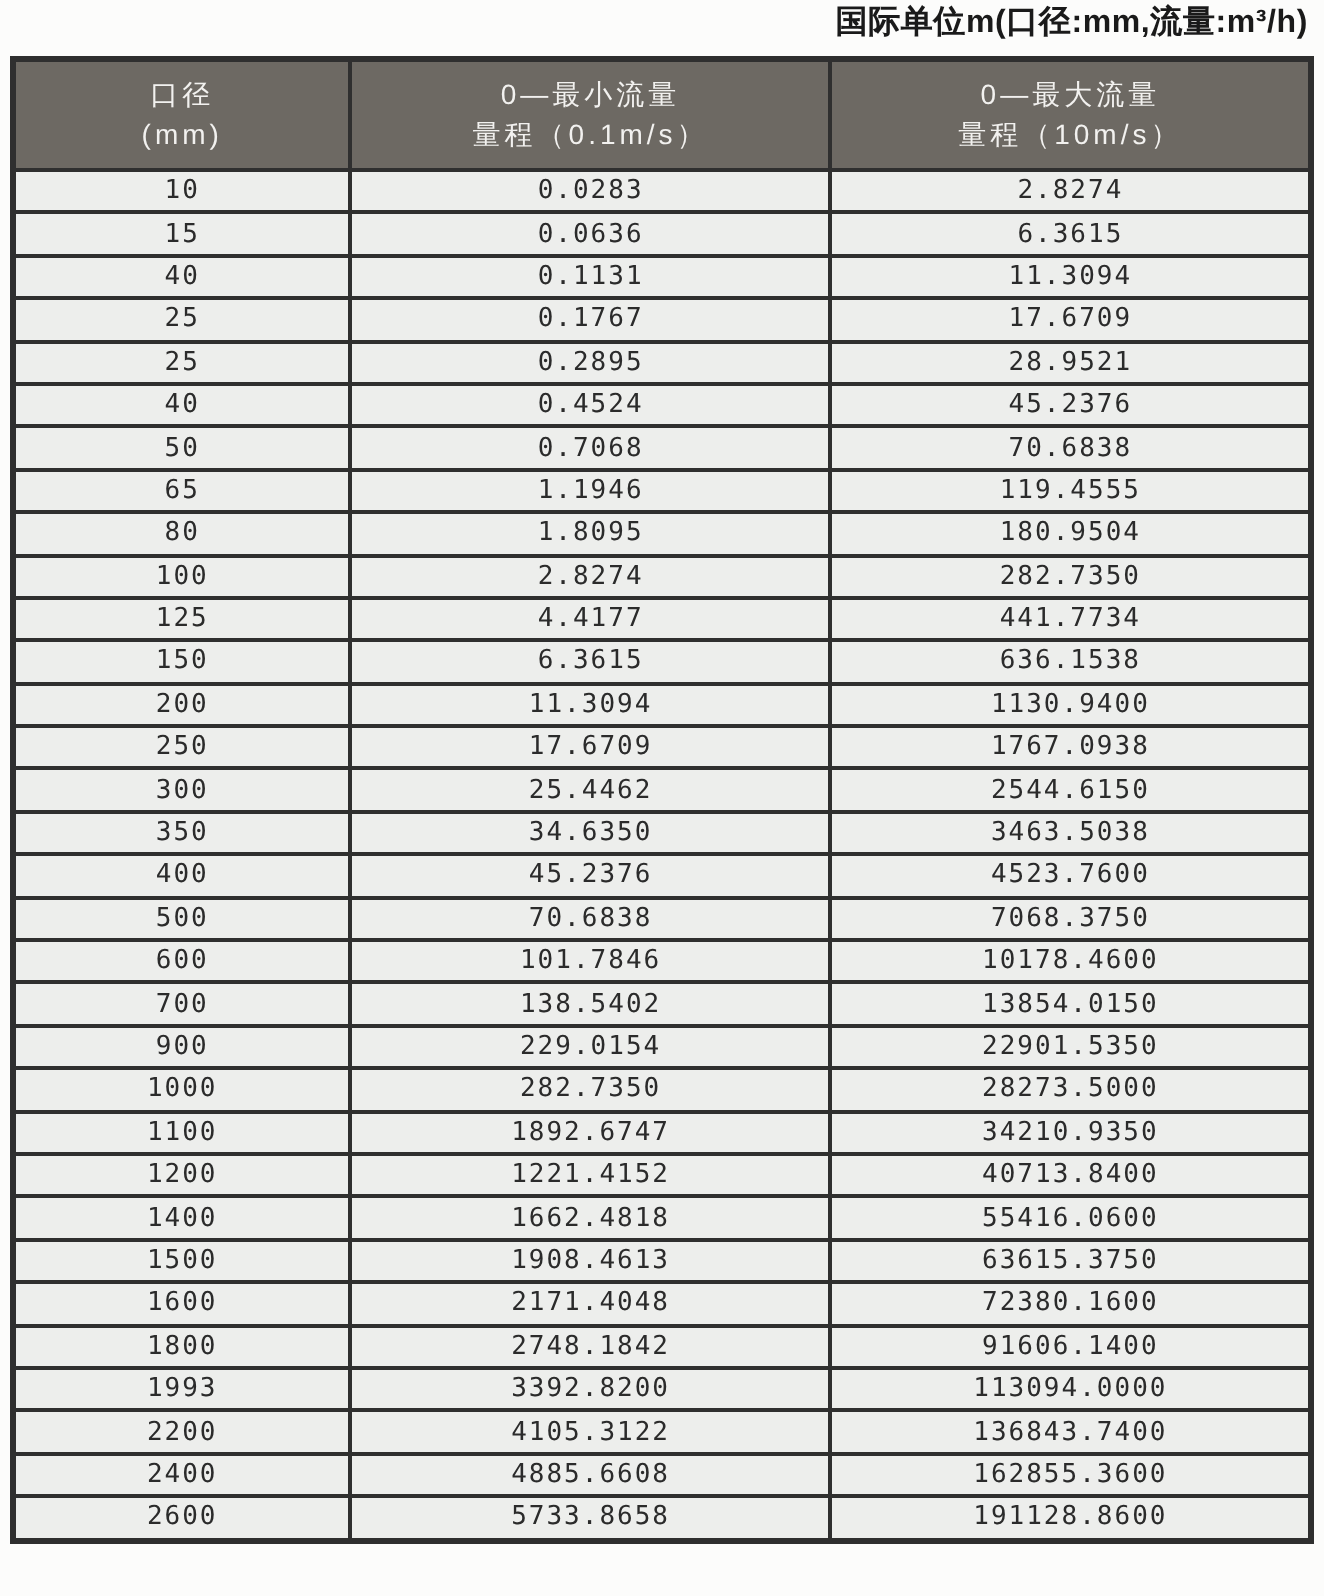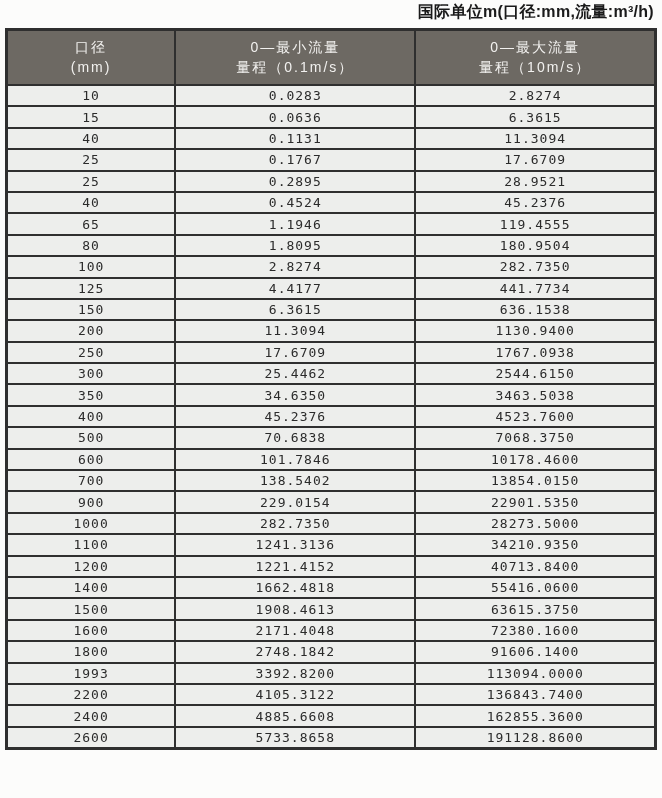--- a/index.html
+++ b/index.html
@@ -123,20 +123,25 @@
             <td>25</td>
             <td>0.2895</td>
             <td>28.9521</td>
           </tr>
           <tr>
             <td>40</td>
             <td>0.4524</td>
             <td>45.2376</td>
           </tr>
           <tr>
+            <td>50</td>
+            <td>0.7068</td>
+            <td>70.6838</td>
+          </tr>
+          <tr>
             <td>65</td>
             <td>1.1946</td>
             <td>119.4555</td>
           </tr>
           <tr>
             <td>80</td>
             <td>1.8095</td>
             <td>180.9504</td>
           </tr>
           <tr>
@@ -199,21 +204,21 @@
             <td>229.0154</td>
             <td>22901.5350</td>
           </tr>
           <tr>
             <td>1000</td>
             <td>282.7350</td>
             <td>28273.5000</td>
           </tr>
           <tr>
             <td>1100</td>
-            <td>1241.3136</td>
+            <td>1892.6747</td>
             <td>34210.9350</td>
           </tr>
           <tr>
             <td>1200</td>
             <td>1221.4152</td>
             <td>40713.8400</td>
           </tr>
           <tr>
             <td>1400</td>
             <td>1662.4818</td>

